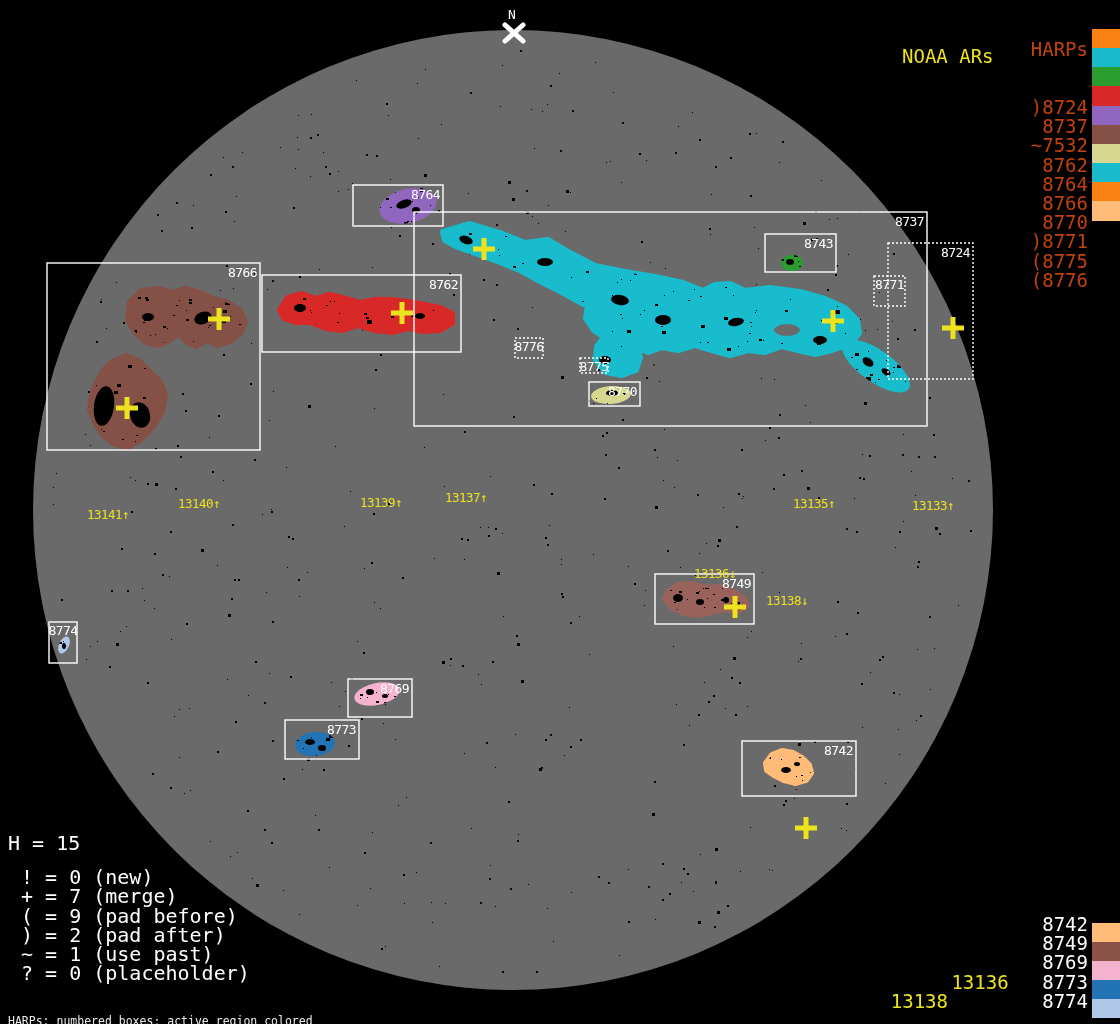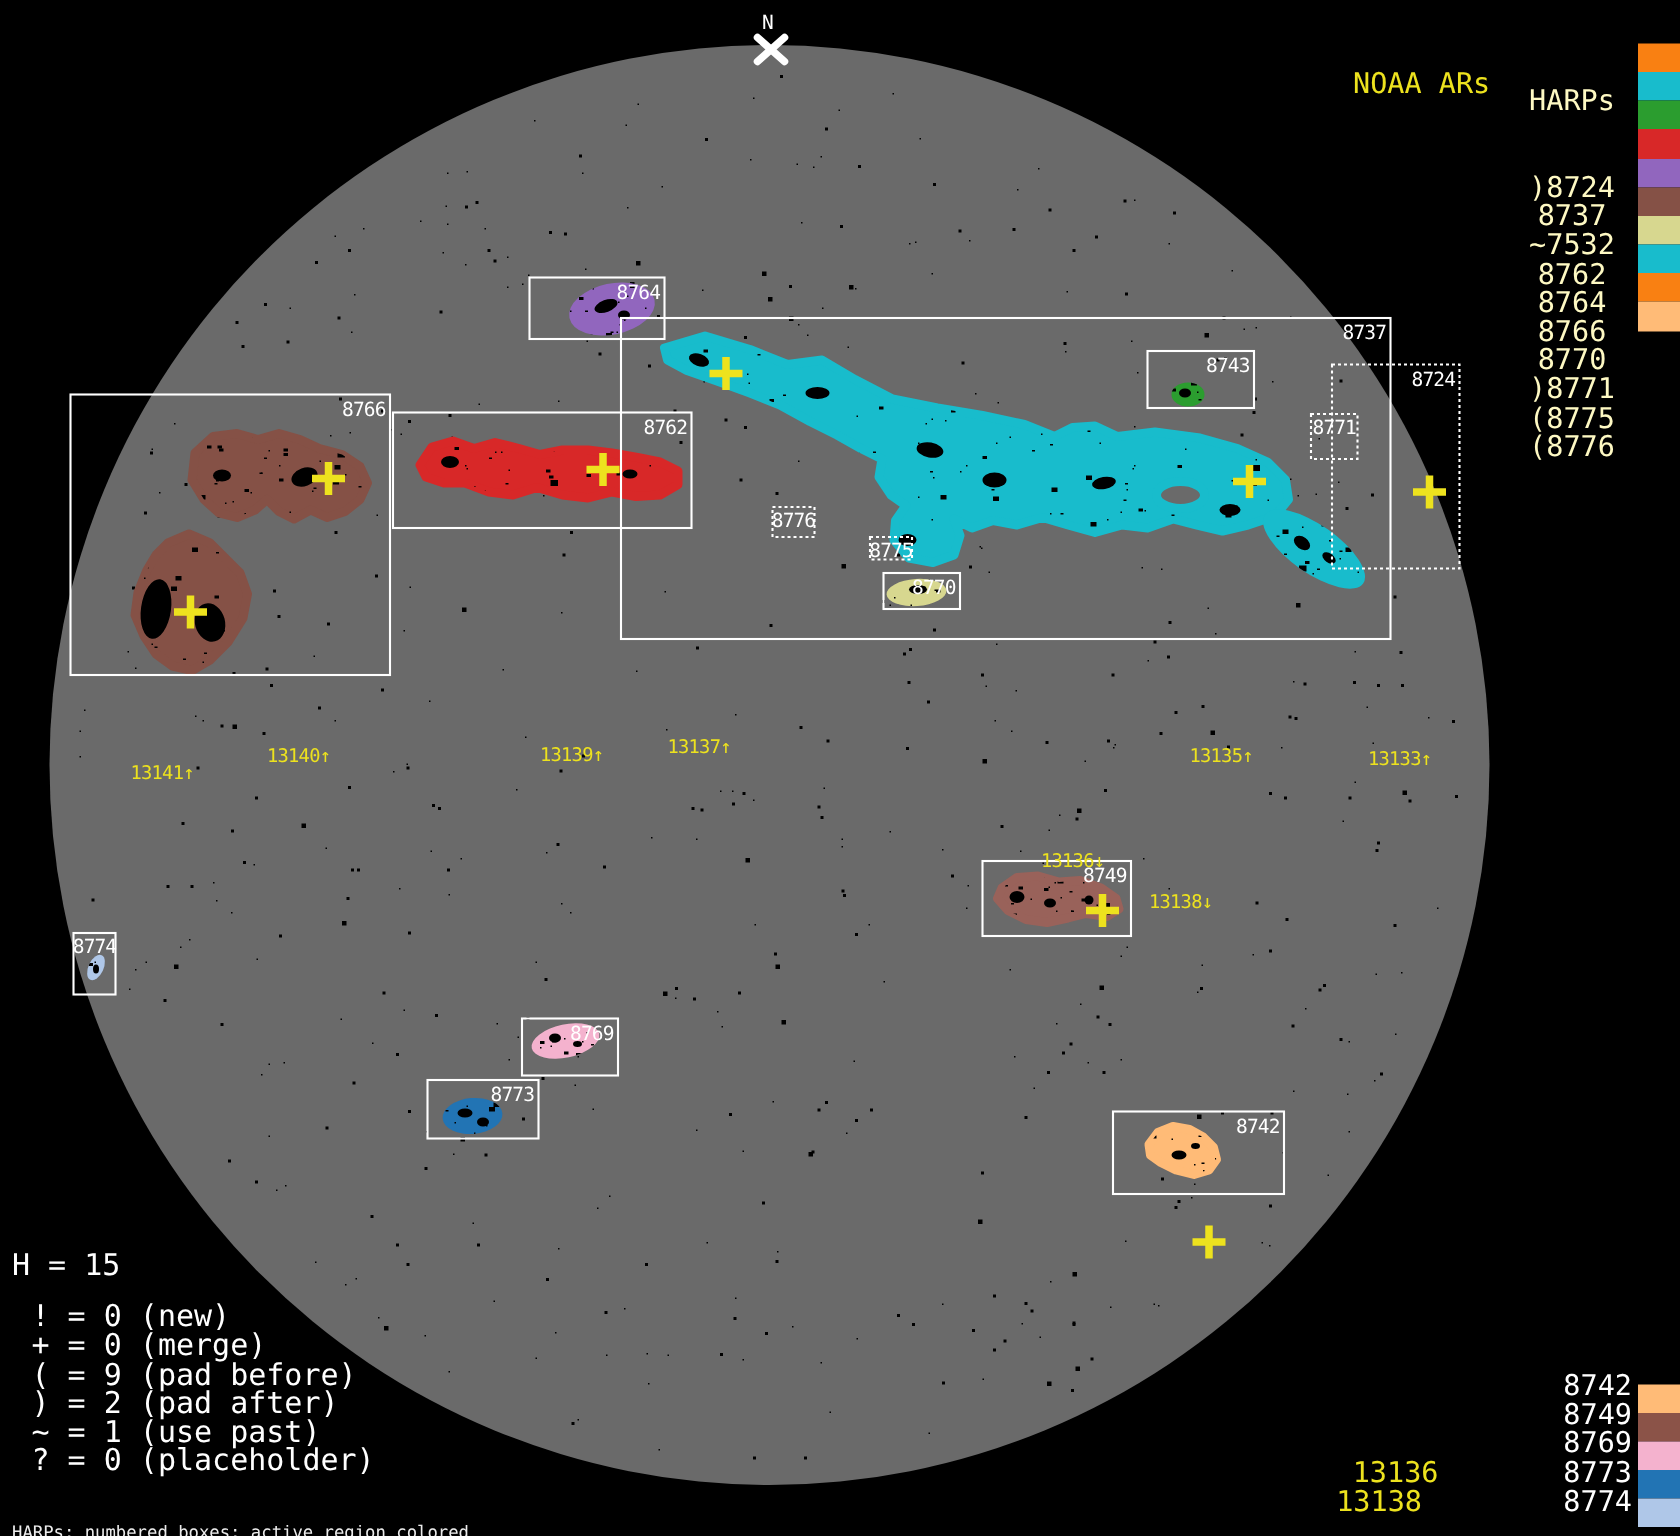--- a/index.html
+++ b/index.html
@@ -3,21 +3,21 @@
 <meta charset="utf-8">
 <style>
   html,body{margin:0;padding:0;background:#000;}
   .screen{position:relative;width:1120px;height:1024px;background:#000;overflow:hidden;
           font-family:"DejaVu Sans Mono",monospace;color:#fff;}
   svg{position:absolute;left:0;top:0;}
   svg text{font-family:"DejaVu Sans Mono",monospace;}
   .hdr{position:absolute;left:8px;top:4px;font-size:20px;line-height:21.5px;white-space:pre;}
   .col{position:absolute;font-size:19px;line-height:19.2px;white-space:pre;}
   .noaa-col{left:902px;top:9px;color:#EDE21E;}
-  .harp-col{left:1008px;top:20px;width:80px;text-align:center;color:#fef9c3;}
+  .harp-col{left:1008px;top:2px;width:80px;text-align:right;color:#c2410c;}
   .chipcol{position:absolute;left:1092px;width:28px;}
   .chip{width:28px;height:19.2px;}
   .br-harp-col{left:1008px;top:915px;width:80px;text-align:right;color:#fff;}
   .br-noaa{position:absolute;width:70px;text-align:right;color:#EDE21E;font-size:19px;line-height:19.2px;}
   .hline{position:absolute;left:8px;top:831px;font-size:20px;}
   .symleg{position:absolute;left:21px;top:868px;font-size:20px;line-height:19.3px;white-space:pre;}
   .caps{position:absolute;left:8px;top:991px;font-size:11.5px;line-height:12px;color:#ECECEC;white-space:pre;}
 </style>
 </head>
 <body>
@@ -1202,25 +1202,25 @@
 
   <div class="col br-harp-col" id="br-harps"><div>8742</div><div>8749</div><div>8769</div><div>8773</div><div>8774</div></div>
   <div class="chipcol" id="chips-bottom" style="top:922.5px">
       <div class="chip" style="background: rgb(255, 187, 119);"></div>
       <div class="chip" style="background: rgb(139, 83, 72);"></div>
       <div class="chip" style="background: rgb(244, 178, 206);"></div>
       <div class="chip" style="background: rgb(34, 116, 180);"></div>
       <div class="chip" style="background: rgb(175, 199, 232);"></div>
     </div>
   <div id="br-noaa">
-      <div class="br-noaa" style="top: 973px; left: 889px;">13136</div>
+      <div class="br-noaa" style="top: 973px; left: 945px; text-align: center;">13136</div>
       <div class="br-noaa" style="top: 992px; left: 878px;">13138</div>
     </div>
 
   <div class="hline">H = 15</div>
-  <div class="symleg" id="symleg"><div>! = 0 (new)</div><div>+ = 0 (merge)</div><div>( = 9 (pad before)</div><div>) = 2 (pad after)</div><div>~ = 1 (use past)</div><div>? = 0 (placeholder)</div></div>
+  <div class="symleg" id="symleg"><div>! = 0 (new)</div><div>+ = 7 (merge)</div><div>( = 9 (pad before)</div><div>) = 2 (pad after)</div><div>~ = 1 (use past)</div><div>? = 0 (placeholder)</div></div>
 
   <div class="caps">
     <div>HARPs: numbered boxes; active region colored</div>
     
   </div>
 
 </div>
 
 </body></html>

